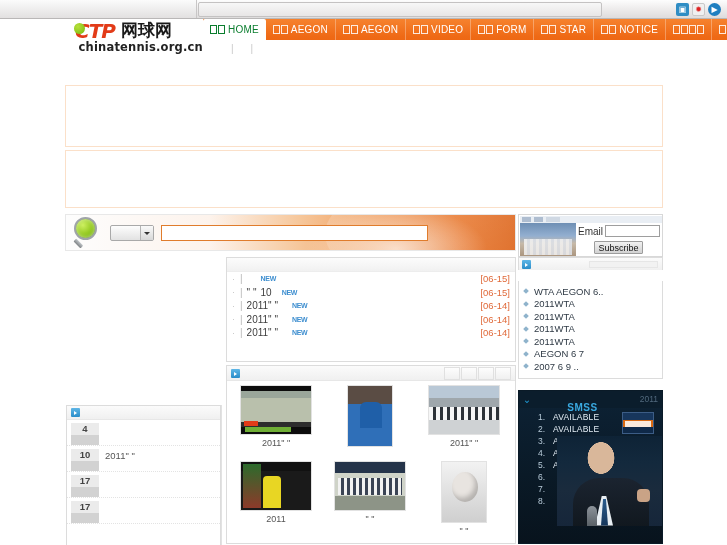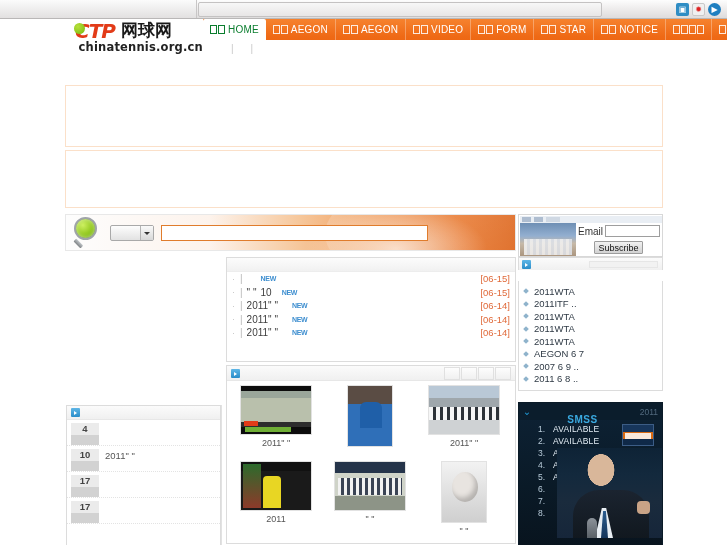--- a/index.html
+++ b/index.html
@@ -523,25 +523,25 @@
       <div class="subs-btn">Subscribe</div>
     </div>
 
     <div class="boxhead">
       <span class="tag"></span>
       <span class="bar"></span>
     </div>
     <ul class="linklist" id="linklist">
         <li>
           <span class="dia"></span>
-          <span class="tx">2011WTA</span>
+          <span class="tx">WTA AEGON     6..</span>
         </li>
         <li>
           <span class="dia"></span>
-          <span class="tx">  2011ITF          ..</span>
+          <span class="tx">2011WTA</span>
         </li>
         <li>
           <span class="dia"></span>
           <span class="tx">2011WTA</span>
         </li>
         <li>
           <span class="dia"></span>
           <span class="tx">2011WTA</span>
         </li>
         <li>
@@ -549,24 +549,20 @@
           <span class="tx">2011WTA</span>
         </li>
         <li>
           <span class="dia"></span>
           <span class="tx">  AEGON   6 7</span>
         </li>
         <li>
           <span class="dia"></span>
           <span class="tx">  2007      6 9 ..</span>
         </li>
-        <li>
-          <span class="dia"></span>
-          <span class="tx">  2011      6 8 ..</span>
-        </li>
       </ul>
 
     <div class="smss">
       <div class="smss-head">
         <span class="smss-chev">⌄</span>
         <span class="smss-title">SMSS</span>
         <span class="smss-year">2011</span>
       </div>
 
       <div class="smss-list" id="smss-list">

